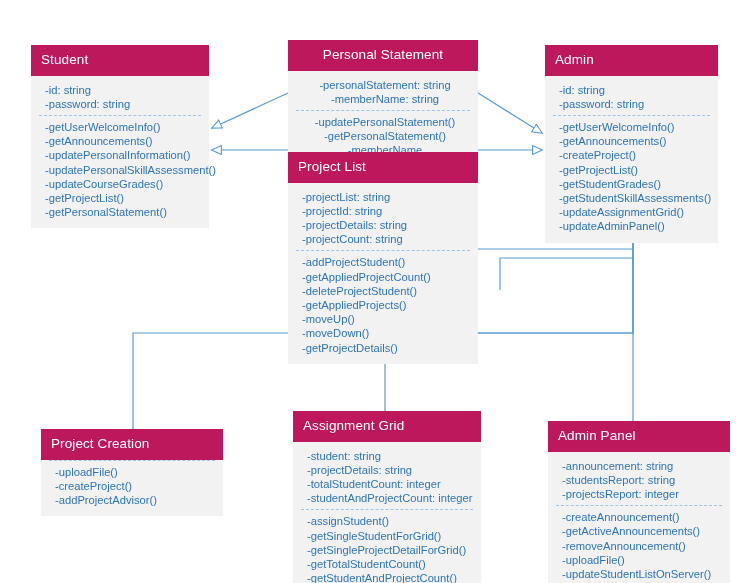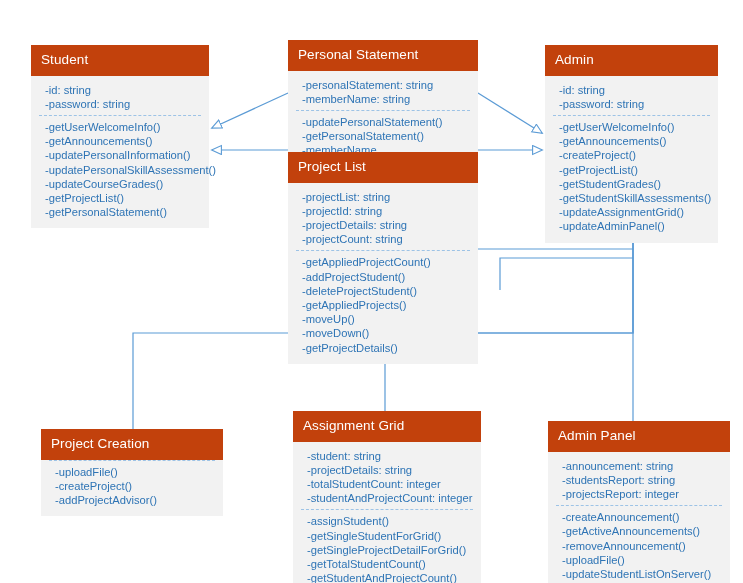--- a/index.html
+++ b/index.html
@@ -11,21 +11,21 @@
   #canvas{position:relative;width:743px;height:583px;}
 
   svg.links{position:absolute;left:0;top:0;width:743px;height:583px;pointer-events:none;}
 
   .uml{
     position:absolute;
     background:#F2F2F2;
     box-sizing:border-box;
   }
   .uml .hdr{
-    background:#c2410c;
+    background:#be185d;
     color:#ffffff;
     font-size:13.5px;
     line-height:1;
     padding:8px 10px 9px 10px;
     box-sizing:border-box;
     letter-spacing:.1px;
   }
   .uml .sect{
     padding:5px 10px 5px 14px;
     box-sizing:border-box;
@@ -86,21 +86,21 @@
       <div class="mem">-getUserWelcomeInfo()</div>
       <div class="mem">-getAnnouncements()</div>
       <div class="mem">-updatePersonalInformation()</div>
       <div class="mem">-updatePersonalSkillAssessment()</div>
       <div class="mem">-updateCourseGrades()</div>
       <div class="mem">-getProjectList()</div>
       <div class="mem">-getPersonalStatement()</div>
     </div>
   </div>
 
-  <div class="uml" style="left:288px;top:40px;width:190px;">
+  <div class="uml" style="left:288px;top:40px;width:190px;text-align:center;">
     <div class="hdr">Personal Statement</div>
     <div class="sect attrs">
       <div class="mem">-personalStatement: string</div>
       <div class="mem">-memberName: string</div>
     </div>
     <div class="divider"></div>
     <div class="sect ops">
       <div class="mem">-updatePersonalStatement()</div>
       <div class="mem">-getPersonalStatement()</div>
       <div class="mem">-memberName</div>
@@ -129,22 +129,22 @@
   <div class="uml" style="left:288px;top:152px;width:190px;">
     <div class="hdr">Project List</div>
     <div class="sect attrs">
       <div class="mem">-projectList: string</div>
       <div class="mem">-projectId: string</div>
       <div class="mem">-projectDetails: string</div>
       <div class="mem">-projectCount: string</div>
     </div>
     <div class="divider"></div>
     <div class="sect ops">
+      <div class="mem">-addProjectStudent()</div>
       <div class="mem">-getAppliedProjectCount()</div>
-      <div class="mem">-addProjectStudent()</div>
       <div class="mem">-deleteProjectStudent()</div>
       <div class="mem">-getAppliedProjects()</div>
       <div class="mem">-moveUp()</div>
       <div class="mem">-moveDown()</div>
       <div class="mem">-getProjectDetails()</div>
     </div>
   </div>
 
   <div class="uml" style="left:41px;top:429px;width:182px;">
     <div class="hdr">Project Creation</div>

